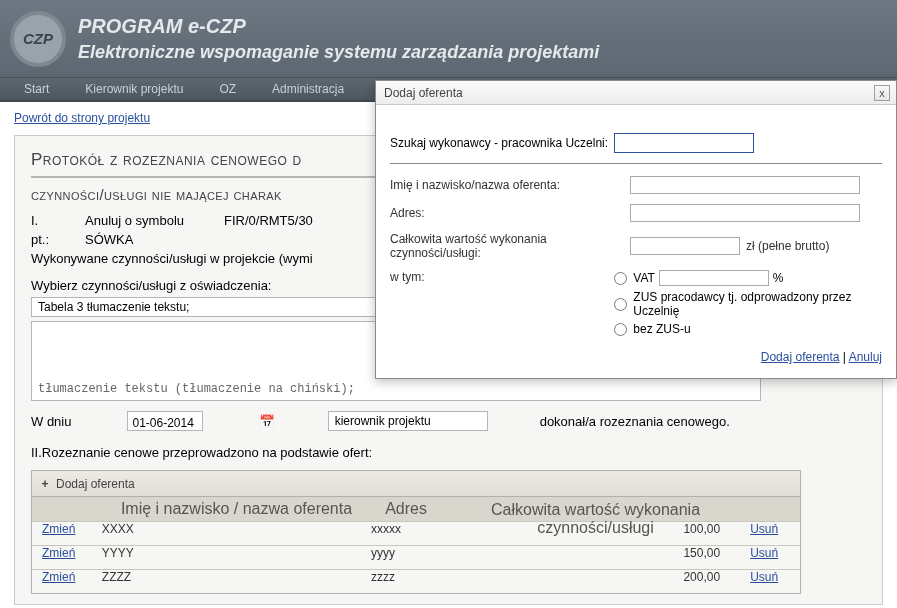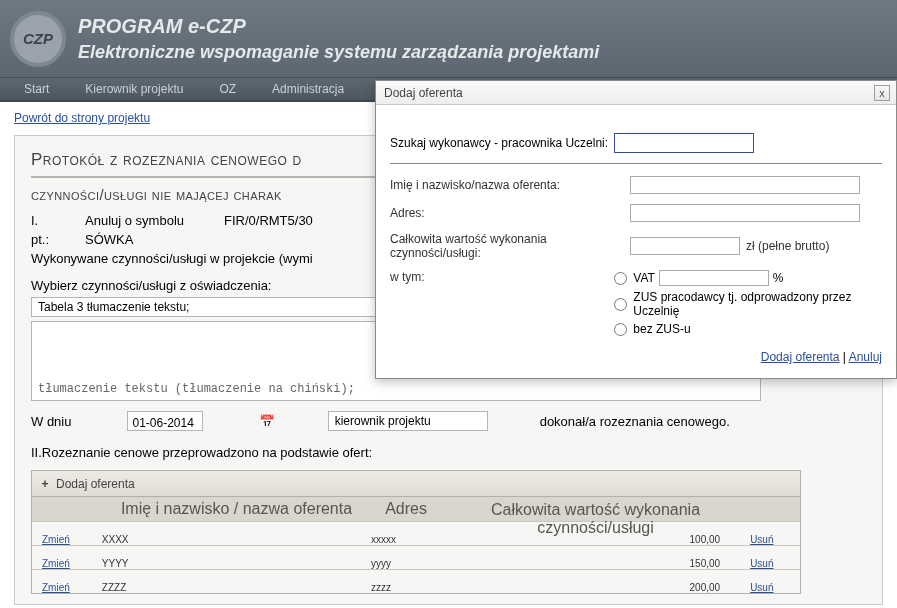--- a/index.html
+++ b/index.html
@@ -41,21 +41,21 @@
 
   .grid { margin-top: 10px; border: 1px solid #b0b0b0; width: 770px; }
   .grid-toolbar { background: linear-gradient(#eceae4, #e0ddd6); height: 26px; display: flex; align-items: center; padding-left: 6px; border-bottom: 1px solid #b0b0b0; font-size: 12px; color: #444; }
   .grid-toolbar .plus { display: inline-block; width: 14px; text-align: center; margin-right: 4px; font-weight: bold; }
   .grid-head { background: #d9d6ce; height: 24px; display: flex; align-items: center; font-size: 16px; color: #565650; text-align: center; }
   .col-edit { width: 70px; padding-left: 10px; }
   .col-name { width: 270px; }
   .col-addr { width: 70px; }
   .col-val { width: 310px; margin-top: 19px; }
   .col-del { width: 50px; }
-  .grid-row { height: 24px; display: flex; align-items: flex-end; border-top: 1px solid #c7c7c0; font-size: 10px; color: #333; }
+  .grid-row { height: 24px; display: flex; align-items: flex-start; border-top: 1px solid #c7c7c0; font-size: 12px; color: #333; }
   .grid-row .link { color: #2a4f9e; text-decoration: underline; cursor: pointer; }
   .col-val-cell { width: 310px; text-align: right; padding-right: 30px; }
 
   
   .modal { position: absolute; left: 375px; top: 80px; width: 522px; background: #fff; border: 1px solid #8a8a8a; box-shadow: 0 3px 10px rgba(0,0,0,0.25); font-size: 12px; }
   .modal-title { background: linear-gradient(#fafafa, #ededed); height: 24px; display: flex; align-items: center; justify-content: space-between; padding: 0 6px 0 8px; border-bottom: 1px solid #c9c9c9; color: #444; }
   .modal-close { width: 16px; height: 16px; border: 1px solid #9e9e9e; background: linear-gradient(#f8f8f8,#e6e6e6); display: flex; align-items: center; justify-content: center; font-size: 11px; color: #555; cursor: pointer; }
   .modal-body { padding: 28px 14px 14px 14px; }
   .search-row { display: flex; align-items: center; }
   .search-row label { margin-right: 6px; }

